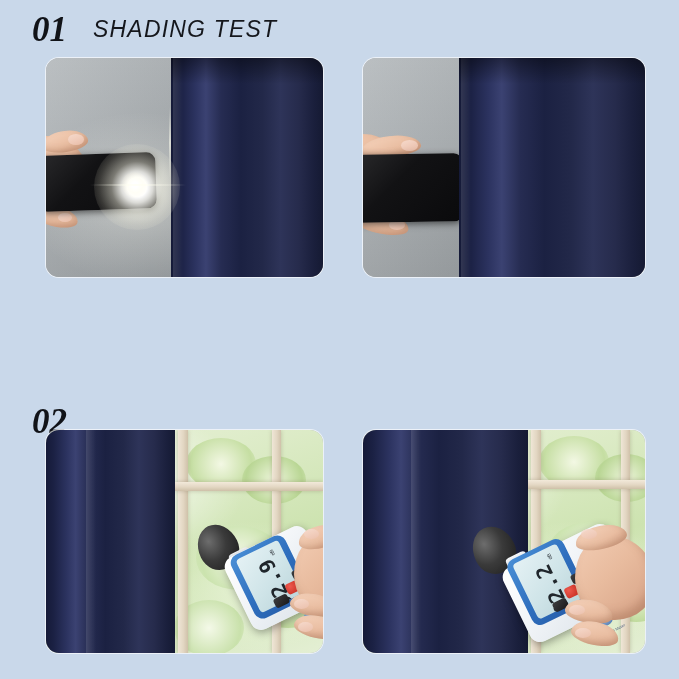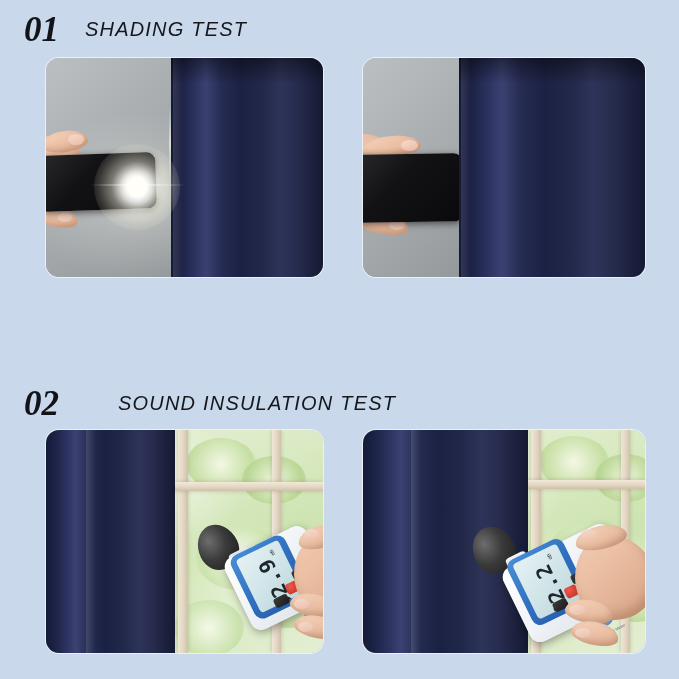--- a/index.html
+++ b/index.html
@@ -27,29 +27,29 @@
     display: flex;
     align-items: center;
     white-space: nowrap;
   }
   .sec-num {
     font-family: "Liberation Serif", serif;
     font-style: italic;
     font-weight: 700;
     font-size: 35px;
     color: #111318;
-    margin-left: 24px;
+    margin-left: 32px;
     letter-spacing: 0px;
     line-height: 1;
   }
   .sec-title {
     font-family: "Liberation Sans", sans-serif;
     font-style: italic;
     font-weight: 400;
-    font-size: 20px;
+    font-size: 23px;
     color: #15171c;
     margin-left: 26px;
     letter-spacing: 1.2px;
     line-height: 1;
   }
 
   
   #banner {
     position: absolute;
     left: 0;
@@ -309,23 +309,22 @@
     <div class="nail" style="left:26px; top:162px; width:16px; height:10px;"></div>
 
     <div class="phone" style="left:-10px; top:96px; width:110px; height:68px; transform:rotate(-1deg);"></div>
 
     <div class="curtain" style="left:96px; right:0;"></div>
     <div class="curtain-edge" style="left:98px;"></div>
     <div class="curtain-top-shadow" style="left:96px;"></div>
   </div>
 
 
-  <div class="section-header" style="top:374px;gap:33px;">
+  <div class="section-header" style="top:392px;">
     <span class="sec-num">02</span>
-    <span class="sec-title">SOUND INSULATION TEST</span>
   </div>
 
   <div class="panel" id="panel-3">
 
     <div class="window" style="left:0;">
       <div class="foliage" style="left:140px; top:8px;  width:70px; height:52px; background:radial-gradient(circle,#f3f8e4,#c5dea2 70%,rgba(197,222,162,0));"></div>
       <div class="foliage" style="left:196px; top:26px; width:64px; height:48px; background:radial-gradient(circle,#eef6dc,#b9d694 70%,rgba(185,214,148,0));"></div>
       <div class="foliage" style="left:150px; top:96px; width:86px; height:64px; background:radial-gradient(circle,#f6faea,#cbe3ae 70%,rgba(203,227,174,0));"></div>
       <div class="foliage" style="left:206px; top:140px;width:72px; height:58px; background:radial-gradient(circle,#eff7de,#bcd897 70%,rgba(188,216,151,0));"></div>
       <div class="foliage" style="left:128px; top:170px;width:70px; height:56px; background:radial-gradient(circle,#f4f9e8,#c9e1ab 70%,rgba(201,225,171,0));"></div>

